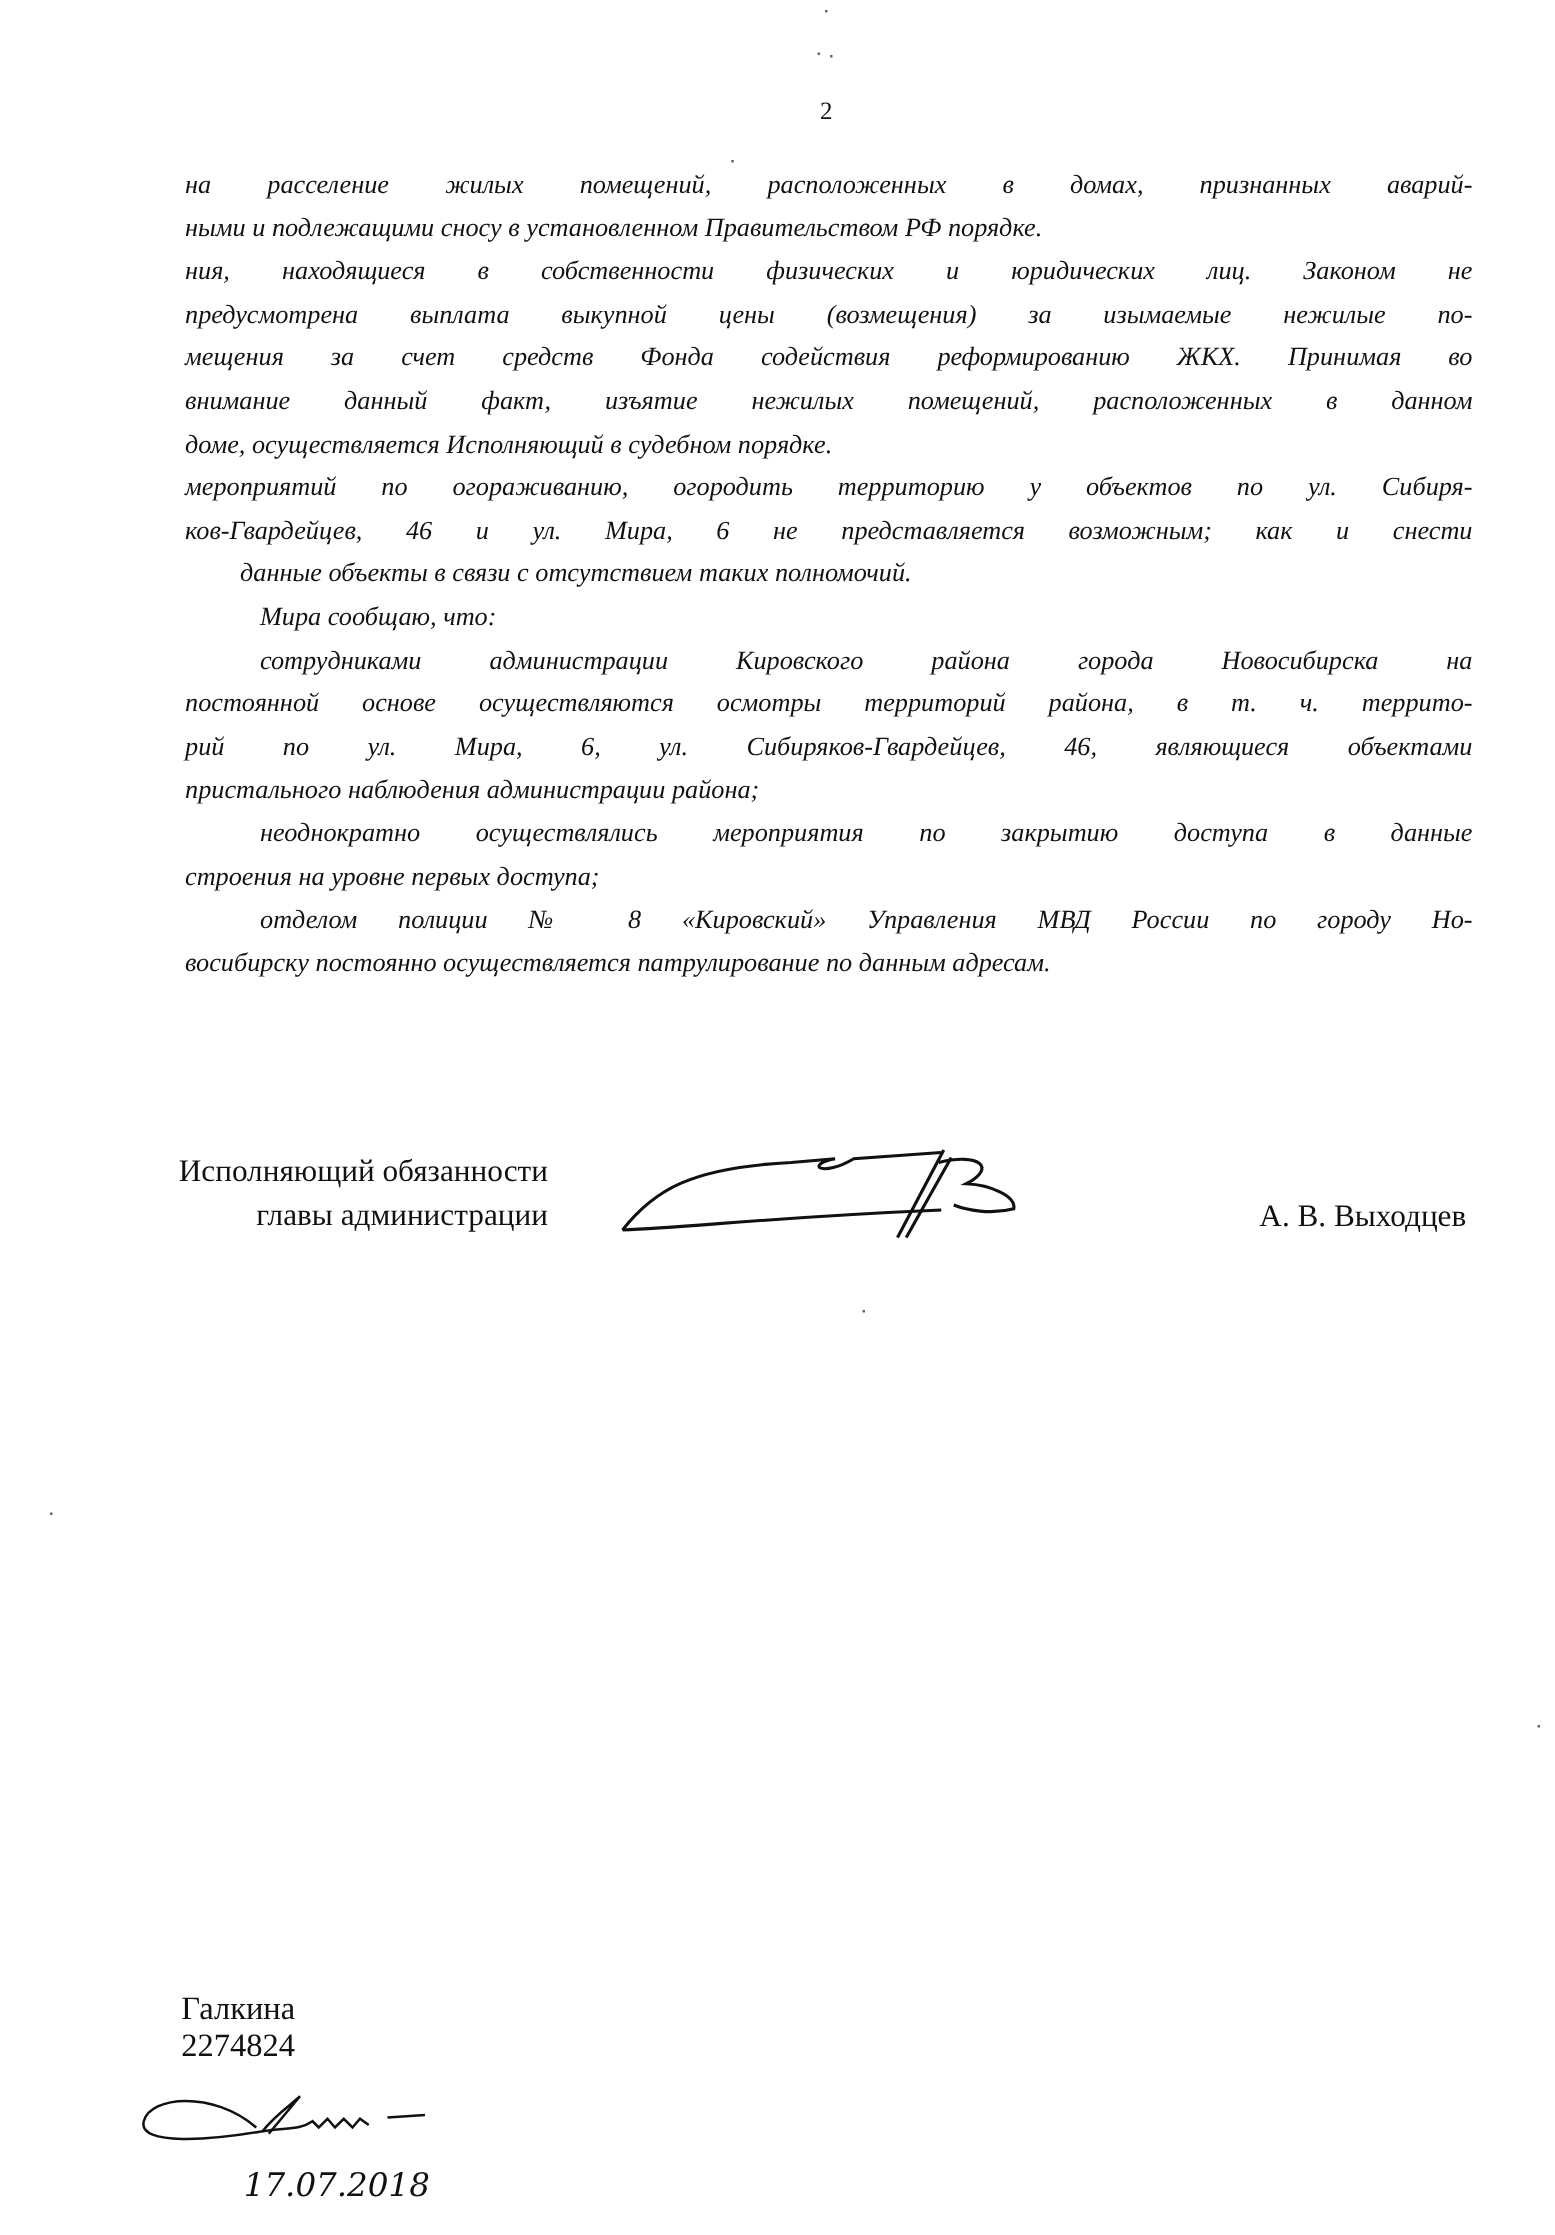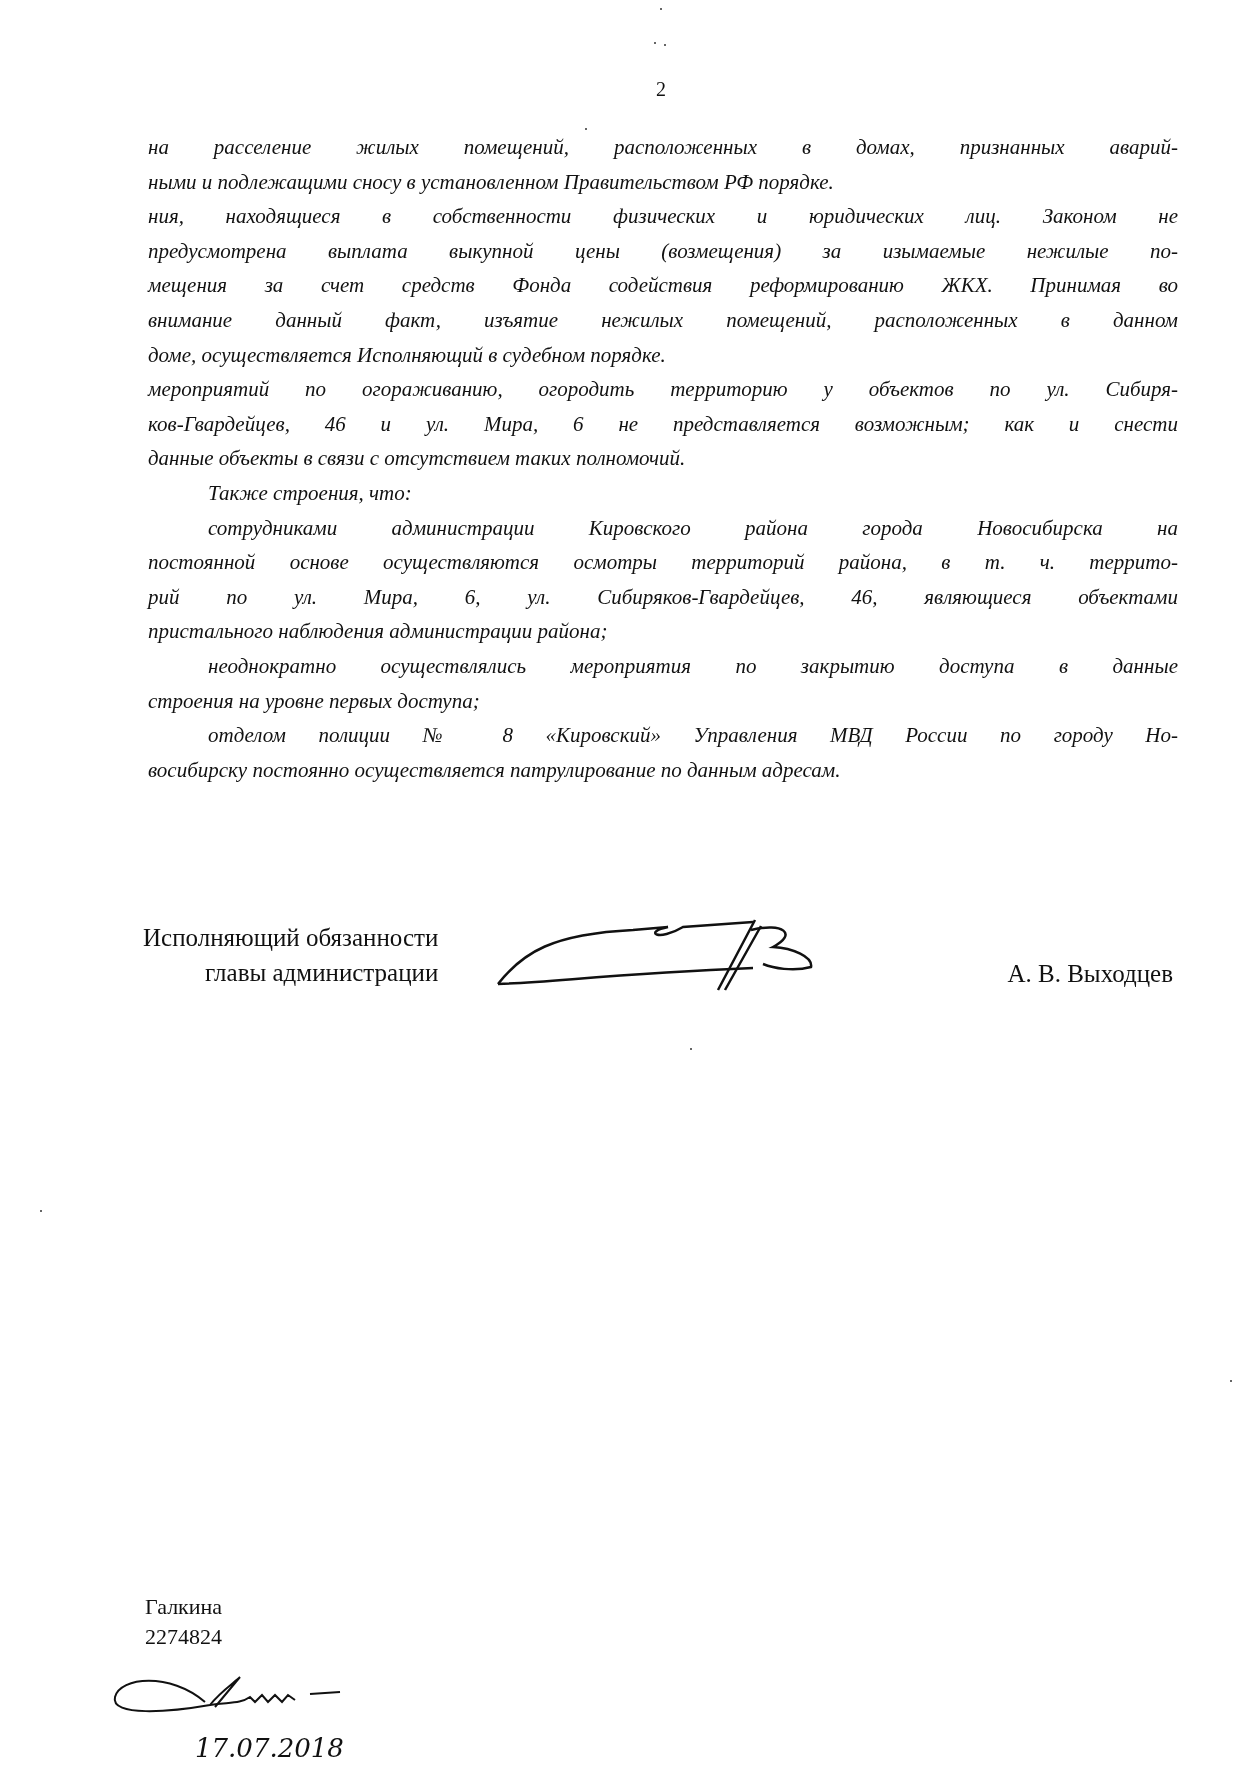--- a/index.html
+++ b/index.html
@@ -10,21 +10,21 @@
     .body-text { position: absolute; left: 148px; top: 130px; width: 1030px;
                  font-size: 21px; line-height: 34.6px; text-align: justify; font-style: italic; }
     .para { margin: 0; }
     .para.indent { text-indent: 60px; }
     .para .ln { display: block; text-align-last: justify; }
     .para .ln.last { text-align-last: left; }
     .sig-block { position: absolute; left: 143px; top: 920px; width: 1040px; height: 80px; font-size: 25px; line-height: 35px; text-align: right; }
     .sig-title { position: absolute; left: 0; top: 0; }
     .sig-name { position: absolute; right: 10px; top: 36px; }
     .signature { position: absolute; left: 350px; top: -8px; }
-    .exec-block { position: absolute; left: 145px; top: 1592px; font-size: 22px; line-height: 30px; }
+    .exec-block { position: absolute; left: 145px; top: 1592px; font-size: 26px; line-height: 30px; }
     .initials { position: absolute; left: 110px; top: 1662px; }
   </style>
 </head>
 <body>
 
 <div class="page-number">2</div>
 
 <div class="specks">
   <span style="left:660px;top:8px"></span>
   <span style="left:654px;top:42px"></span>
@@ -43,24 +43,24 @@
     <p class="para indent">
       <span class="ln" style="text-indent: 0px;">ния, находящиеся в собственности физических и юридических лиц. Законом не</span>
       <span class="ln" style="text-indent: 0px;">предусмотрена выплата выкупной цены (возмещения) за изымаемые нежилые по-</span>
       <span class="ln" style="text-indent: 0px;">мещения за счет средств Фонда содействия реформированию ЖКХ. Принимая во</span>
       <span class="ln" style="text-indent: 0px;">внимание данный факт, изъятие нежилых помещений, расположенных в данном</span>
       <span class="ln last" style="text-indent: 0px;">доме, осуществляется Исполняющий в судебном порядке.</span>
     </p>
     <p class="para indent">
       <span class="ln" style="text-indent: 0px;">мероприятий по огораживанию, огородить территорию у объектов по ул. Сибиря-</span>
       <span class="ln" style="text-indent: 0px;">ков-Гвардейцев, 46 и ул. Мира, 6 не представляется возможным; как и снести</span>
-      <span class="ln last" style="text-indent: 0px;">данные объекты в связи с отсутствием таких полномочий.</span>
+      <span class="ln last" style="text-indent: 0px; margin-left: 44px;">данные объекты в связи с отсутствием таких полномочий.</span>
     </p>
     <p class="para indent">
-      <span class="ln last">Также строения, что:</span>
+      <span class="ln last">Мира сообщаю, что:</span>
     </p>
     <p class="para indent">
       <span class="ln">сотрудниками администрации Кировского района города Новосибирска на</span>
       <span class="ln" style="text-indent: 0px;">постоянной основе осуществляются осмотры территорий района, в т. ч. террито-</span>
       <span class="ln" style="text-indent: 0px;">рий по ул. Мира, 6, ул. Сибиряков-Гвардейцев, 46, являющиеся объектами</span>
       <span class="ln last" style="text-indent: 0px;">пристального наблюдения администрации района;</span>
     </p>
     <p class="para indent">
       <span class="ln">неоднократно осуществлялись мероприятия по закрытию доступа в данные</span>
       <span class="ln last" style="text-indent: 0px;">строения на уровне первых доступа;</span>

